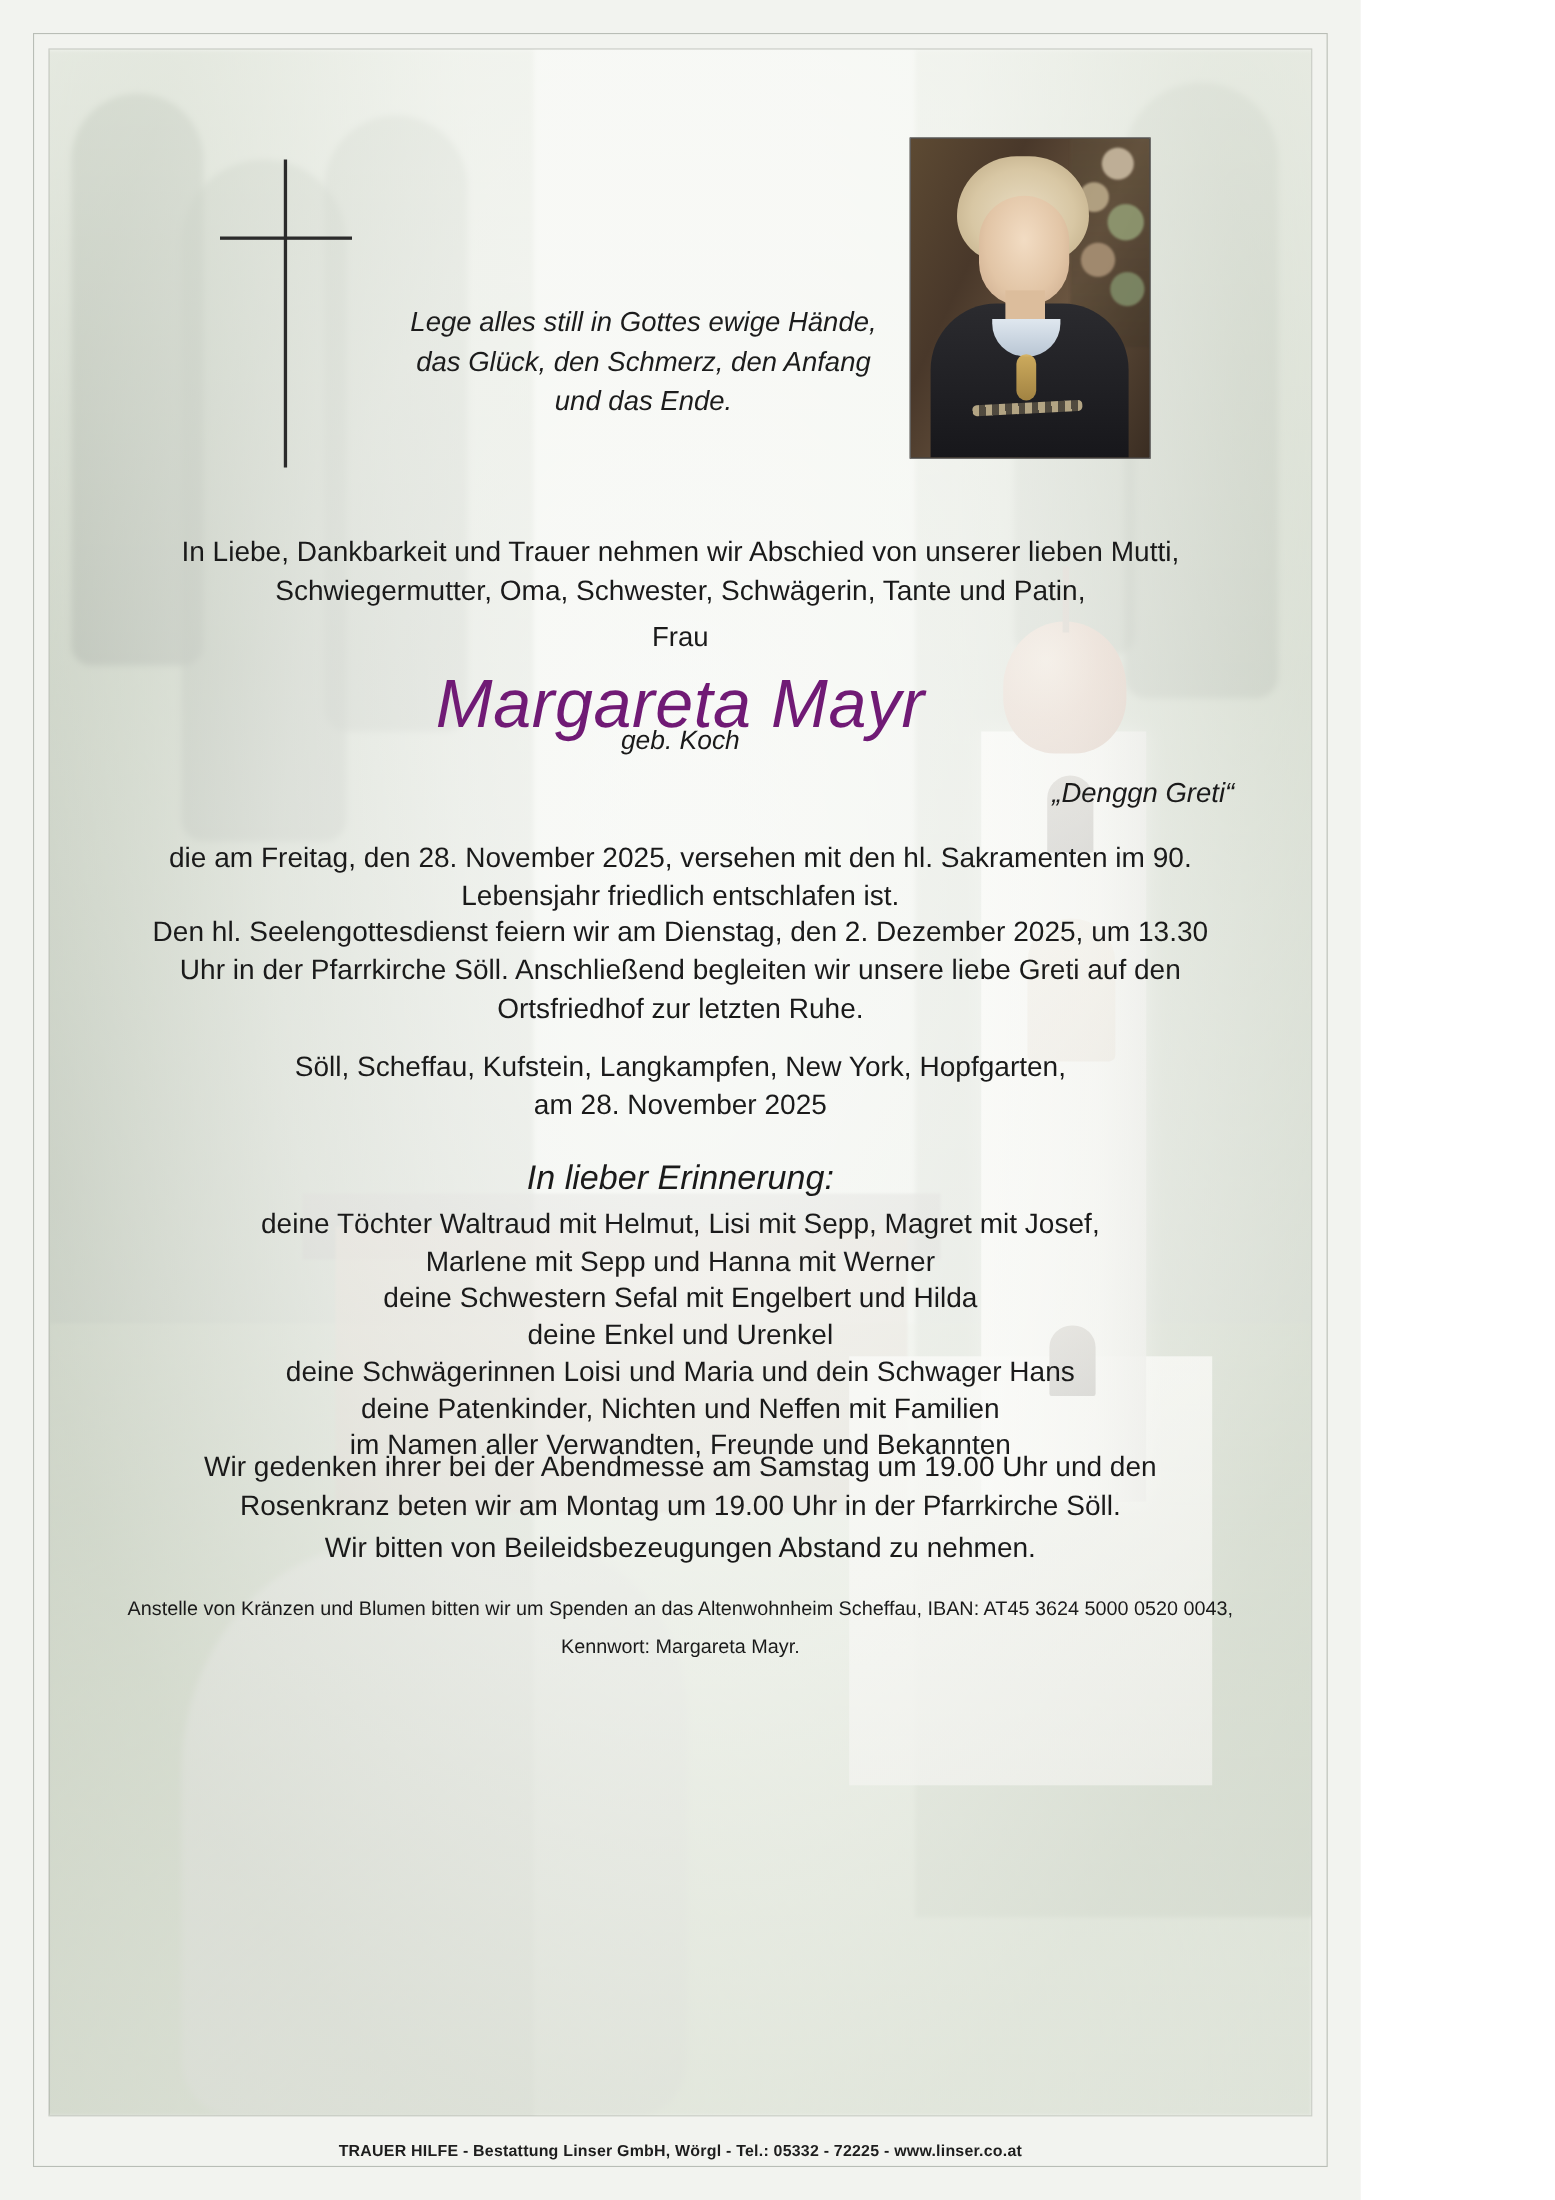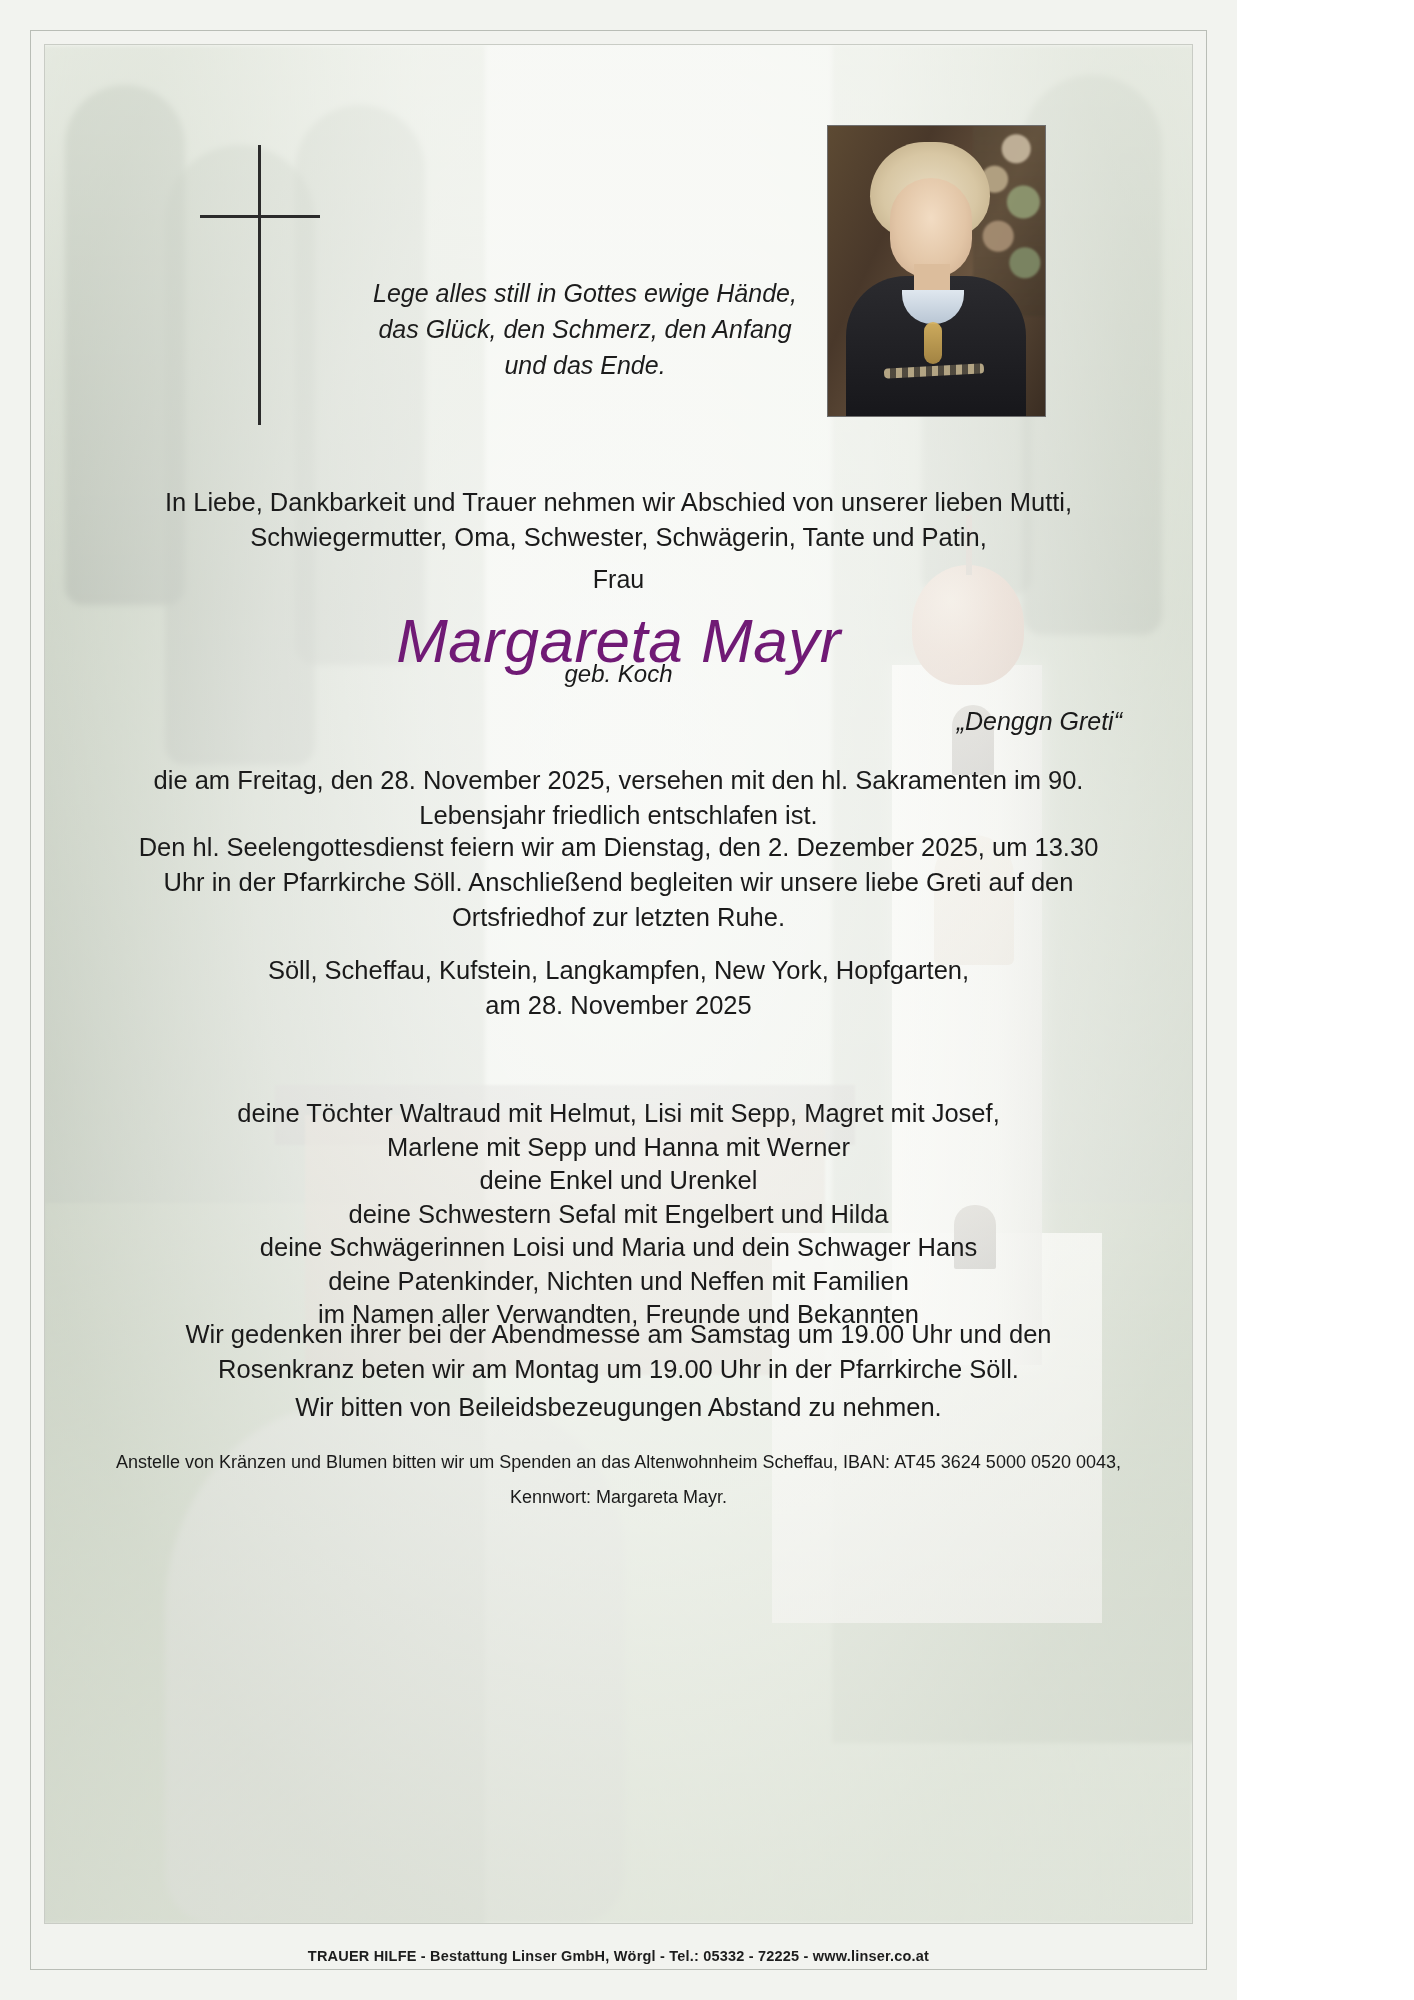--- a/index.html
+++ b/index.html
@@ -460,26 +460,27 @@
     <div class="block born">geb. Koch</div>
     <div class="block nick">„Denggn Greti“</div>
     <div class="block death">die am Freitag, den 28. November 2025, versehen mit den hl. Sakramenten im 90. Lebensjahr friedlich entschlafen ist.</div>
     <div class="block service">Den hl. Seelengottesdienst feiern wir am Dienstag, den 2. Dezember 2025, um 13.30 Uhr in der Pfarrkirche Söll. Anschließend begleiten wir unsere liebe Greti auf den Ortsfriedhof zur letzten Ruhe.</div>
 
     <div class="block places">
       <div>Söll, Scheffau, Kufstein, Langkampfen, New York, Hopfgarten,</div>
       <div>am 28. November 2025</div>
     </div>
 
+    <div class="block memory-title">In lieber Erinnerung:</div>
 
     <div class="block family">
       <div>deine Töchter Waltraud mit Helmut, Lisi mit Sepp, Magret mit Josef,</div>
       <div>Marlene mit Sepp und Hanna mit Werner</div>
+      <div>deine Schwestern Sefal mit Engelbert und Hilda</div>
       <div>deine Enkel und Urenkel</div>
-      <div>deine Schwestern Sefal mit Engelbert und Hilda</div>
       <div>deine Schwägerinnen Loisi und Maria und dein Schwager Hans</div>
       <div>deine Patenkinder, Nichten und Neffen mit Familien</div>
       <div>im Namen aller Verwandten, Freunde und Bekannten</div>
     </div>
 
     <div class="block mass">Wir gedenken ihrer bei der Abendmesse am Samstag um 19.00 Uhr und den Rosenkranz beten wir am Montag um 19.00 Uhr in der Pfarrkirche Söll.</div>
     <div class="block condolence">Wir bitten von Beileidsbezeugungen Abstand zu nehmen.</div>
     <div class="block donation">Anstelle von Kränzen und Blumen bitten wir um Spenden an das Altenwohnheim Scheffau, IBAN: AT45 3624 5000 0520 0043, Kennwort: Margareta Mayr.</div>
   </div>
 

